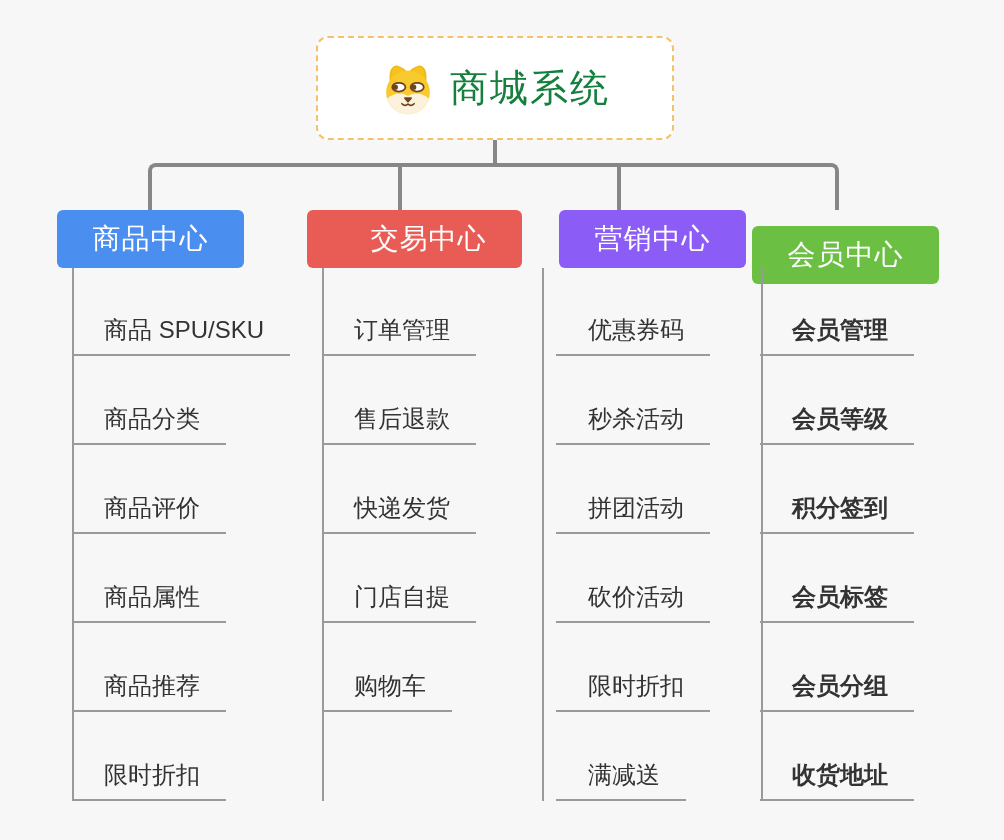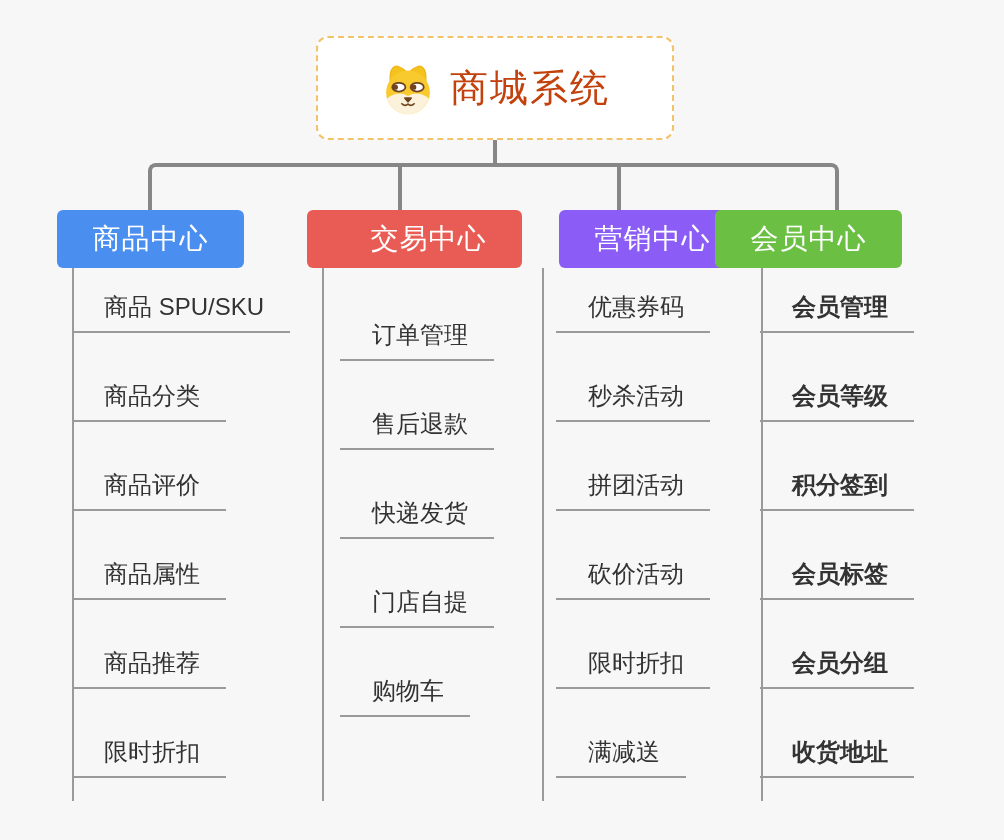--- a/index.html
+++ b/index.html
@@ -8,21 +8,21 @@
     font-family:"Liberation Sans",sans-serif;overflow:hidden;
   }
   
   .root{
     position:absolute;left:316px;top:36px;width:358px;height:104px;
     background:#ffffff;border:2px dashed #f3c26b;border-radius:12px;
     display:flex;align-items:center;justify-content:center;gap:14px;
     box-sizing:border-box;
   }
   .root-icon{width:56px;height:56px;display:inline-flex;}
-  .root-title{font-size:38px;color:#c2410c;font-weight:500;letter-spacing:2px;}
+  .root-title{font-size:38px;color:#15803d;font-weight:500;letter-spacing:2px;}
   
   .line{position:absolute;background:#878787;}
   .stem{left:493px;top:140px;width:4px;height:27px;}
   .elbow{position:absolute;box-sizing:border-box;}
   .elbow-left{
     left:148px;top:163px;width:346px;height:47px;
     border-left:4px solid #878787;border-top:4px solid #878787;
     border-top-left-radius:8px;
   }
   .elbow-right{
@@ -35,28 +35,28 @@
   .drop-orange{left:617px;}
   
   .branch{
     position:absolute;top:210px;width:187px;height:58px;border-radius:6px;
     color:#ffffff;font-size:28px;display:flex;align-items:center;
     justify-content:center;letter-spacing:1px;cursor:default;
   }
   .b0{left:57px;background:#4a8ff0;}
   .b1{left:307px;background:#e95c55;padding-left:28px;}
   .b2{left:526px;background:#8b5cf6;margin-left:33px;}
-  .b3{left:715px;background:#6bc044;}
+  .b3{left:752px;background:#6bc044;margin-top:16px;}
   
   .vline{position:absolute;top:268px;width:2px;height:533px;background:#9a9a9a;}
   .v0{left:72px;} .v1{left:322px;} .v2{left:542px;} .v3{left:761px;}
   
   .col{position:absolute;top:268px;display:flex;flex-direction:column;align-items:flex-start;}
-  .c0{left:72px;} .c1{left:340px;margin-top:28px;} .c2{left:556px;} .c3{left:760px;font-weight:bold;}
-  .leaf{height:89px;display:flex;align-items:center;}
+  .c0{left:72px;} .c1{left:322px;} .c2{left:556px;} .c3{left:760px;font-weight:bold;}
+  .leaf{height:89px;display:flex;align-items:flex-end;}
   .leaf:first-child{height:88px;}
   .leaf span{
     display:inline-block;padding:0 26px 8px 32px;
     border-bottom:2px solid #9a9a9a;
     font-size:24px;color:#333333;white-space:nowrap;
   }
 </style>
 </head>
 <body>
 

